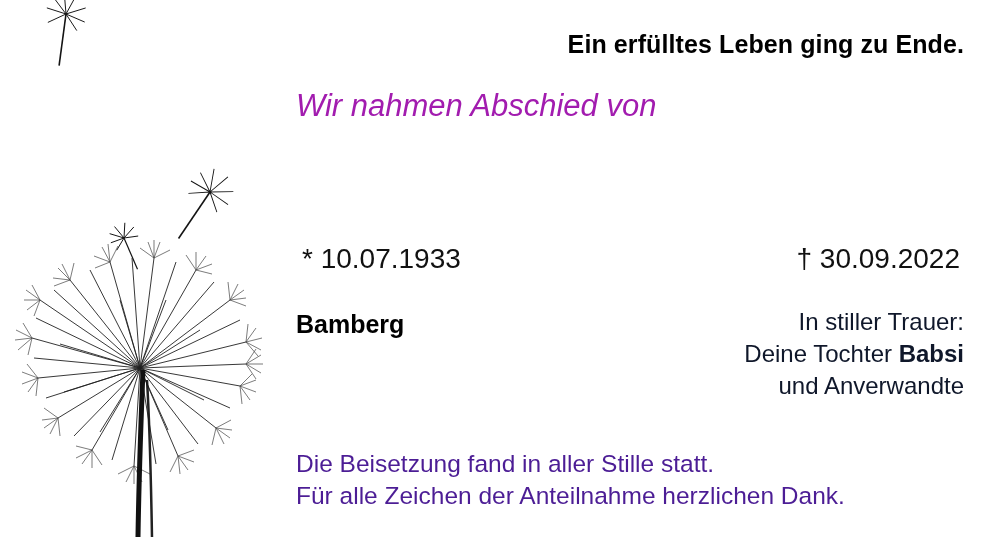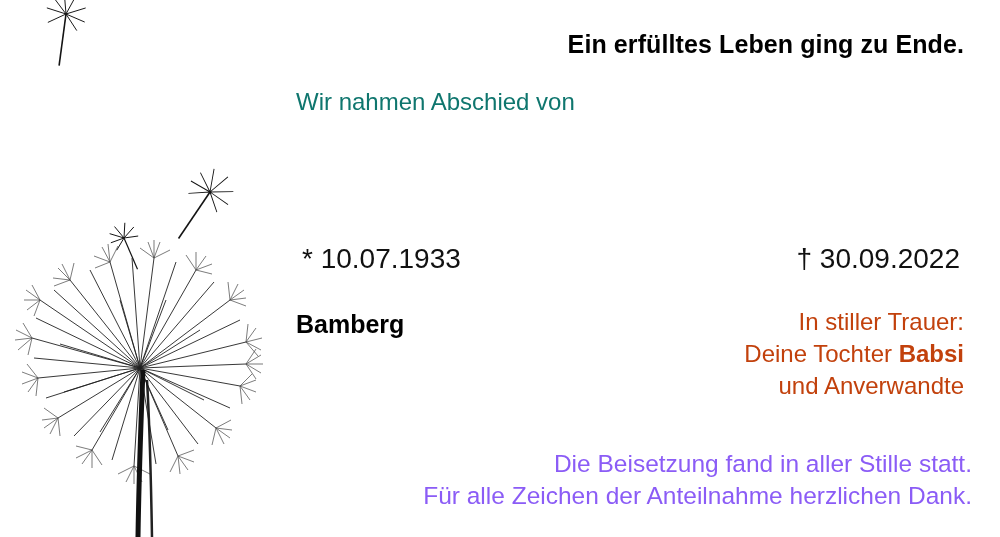--- a/index.html
+++ b/index.html
@@ -40,23 +40,24 @@
     font-size: 25px;
     font-weight: bold;
     letter-spacing: 0.1px;
     color: #000;
     white-space: nowrap;
   }
   .farewell {
     position: absolute;
     left: 296px;
     top: 88px;
-    font-size: 24px;
-    color: #0f766e;
-    white-space: nowrap;
+    font-size: 31px;
+    color: #a21caf;
+    white-space: nowrap;
+    font-style: italic;
   }
   .name {
     position: absolute;
     left: 296px;
     right: 36px;
     top: 143px;
     text-align: center;
     font-size: 60px;
     font-weight: 400;
     letter-spacing: 0.5px;
@@ -87,33 +88,33 @@
     white-space: nowrap;
   }
 
   .mourners {
     position: absolute;
     right: 36px;
     top: 306px;
     text-align: right;
     font-size: 24px;
     line-height: 1.33;
-    color: #c2410c;
+    color: #0f172a;
   }
   .mourners .strong { font-weight: bold; text-align: center; }
 
   .closing {
     position: absolute;
     left: 296px;
     right: 28px;
     bottom: 24px;
-    text-align: right;
+    text-align: left;
     font-size: 24.5px;
     line-height: 1.33;
-    color: #8b5cf6;
+    color: #4c1d95;
   }
   .closing div { white-space: nowrap; }
 </style>
 </head>
 <body>
 
 <div class="obituary">
 
   <div class="artwork">
     <svg width="300" height="537" viewBox="0 0 300 537" xmlns="http://www.w3.org/2000/svg">

